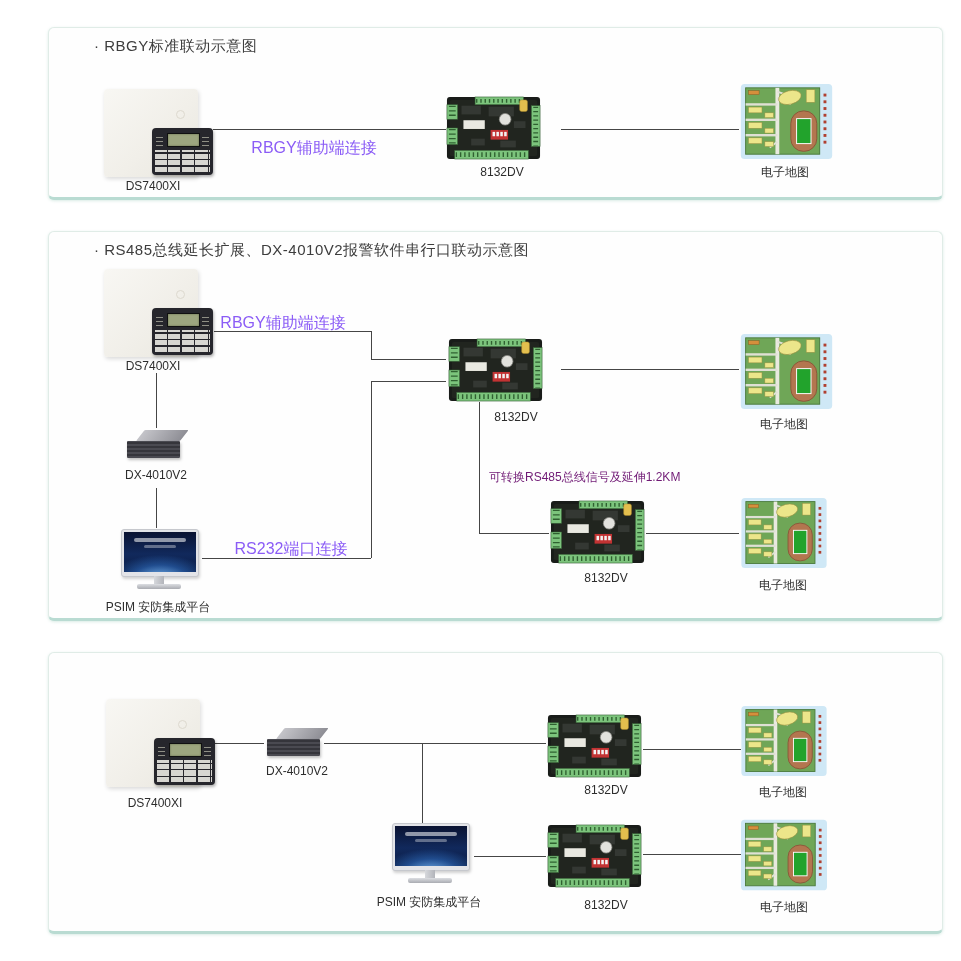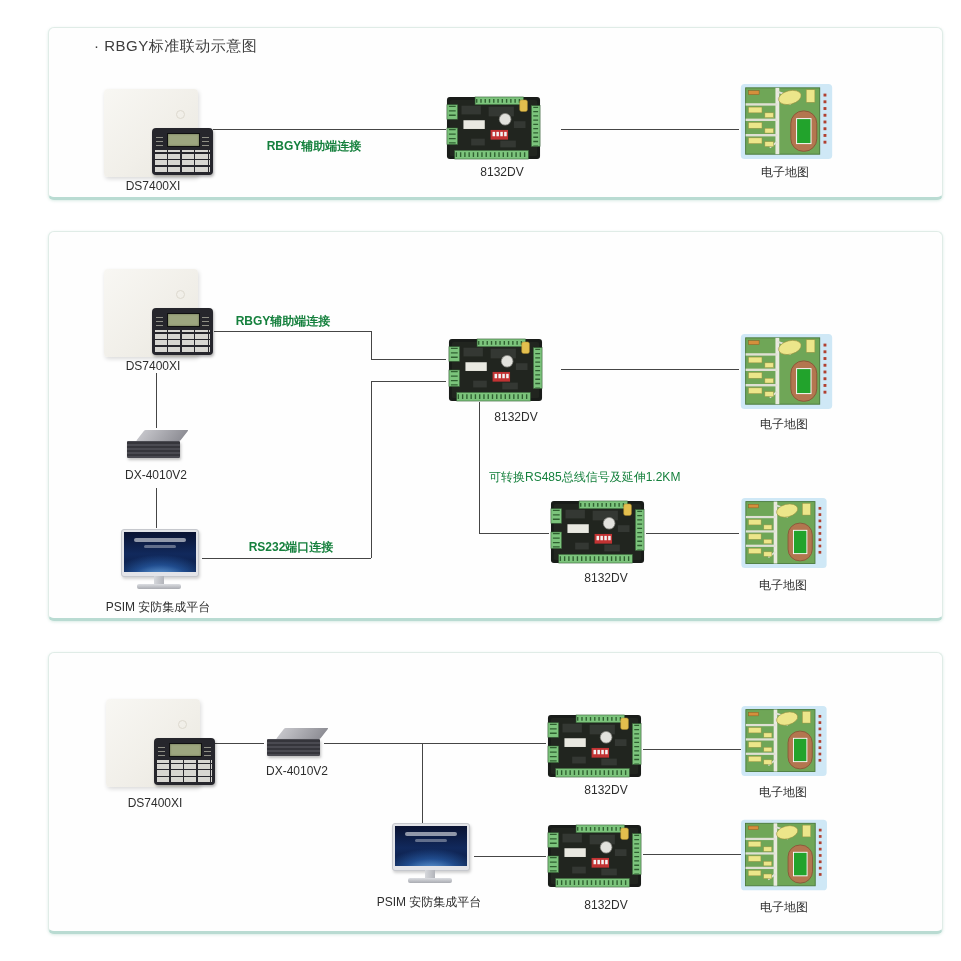--- a/index.html
+++ b/index.html
@@ -11,23 +11,23 @@
   #panel1{top:27px;height:169px;}
   #panel2{top:231px;height:386px;}
   #panel3{top:652px;height:278px;}
   .panel-title{position:absolute;left:45px;top:9px;font-size:15px;color:#3d3d3d;
                letter-spacing:.5px;white-space:nowrap;}
   .hline,.vline{position:absolute;background:#454545;}
   .hline{height:1px;}
   .vline{width:1px;}
   .dev-label{position:absolute;transform:translateX(-50%);font-size:12px;
              color:#2d2d2d;white-space:nowrap;}
-  .conn-label{position:absolute;transform:translateX(-50%);font-size:12px;
-              color:#15803d;white-space:nowrap;font-weight:bold;}
-  .note-label{position:absolute;font-size:12px;color:#15803d;white-space:nowrap;}
+  .conn-label{position:absolute;transform:translateX(-50%);font-size:16px;
+              color:#8b5cf6;white-space:nowrap;}
+  .note-label{position:absolute;font-size:12px;color:#701a75;white-space:nowrap;}
 
   
   .ds74{position:absolute;width:110px;height:92px;}
   .cab{position:absolute;left:0;top:0;width:94px;height:88px;border-radius:4px;
        background:linear-gradient(135deg,#f8f7f3 0%,#f1efe9 55%,#e9e7df 100%);
        box-shadow:1px 2px 4px rgba(0,0,0,.14);}
   .cab::after{content:'';position:absolute;right:13px;top:21px;width:7px;height:7px;
        border-radius:50%;border:1px solid #ddd9cf;}
   .kp{position:absolute;left:48px;top:39px;width:61px;height:47px;background:#26262c;
       border-radius:4px;box-shadow:1px 2px 3px rgba(0,0,0,.3);}
@@ -163,20 +163,21 @@
     </svg>
   <div class="dev-label" style="left:453px;top:137px;">8132DV</div>
 
   <svg class="map-svg" style="left:690px;top:56px;width:95px;height:75px;">
       <use href="#sym-emap"></use>
     </svg>
   <div class="dev-label" style="left:736px;top:136px;">电子地图</div>
 </div>
 
 <div class="panel" id="panel2">
+  <div class="panel-title">· RS485总线延长扩展、DX-4010V2报警软件串行口联动示意图</div>
 
   <div class="hline" style="left:165px;top:99px;width:157px;"></div>
   <div class="vline" style="left:322px;top:99px;height:28px;"></div>
   <div class="hline" style="left:322px;top:127px;width:75px;"></div>
   <div class="conn-label" style="left:234px;top:81px;">RBGY辅助端连接</div>
 
   <div class="hline" style="left:322px;top:149px;width:75px;"></div>
   <div class="vline" style="left:322px;top:149px;height:177px;"></div>
   <div class="hline" style="left:153px;top:326px;width:169px;"></div>
   <div class="conn-label" style="left:242px;top:307px;">RS232端口连接</div>

